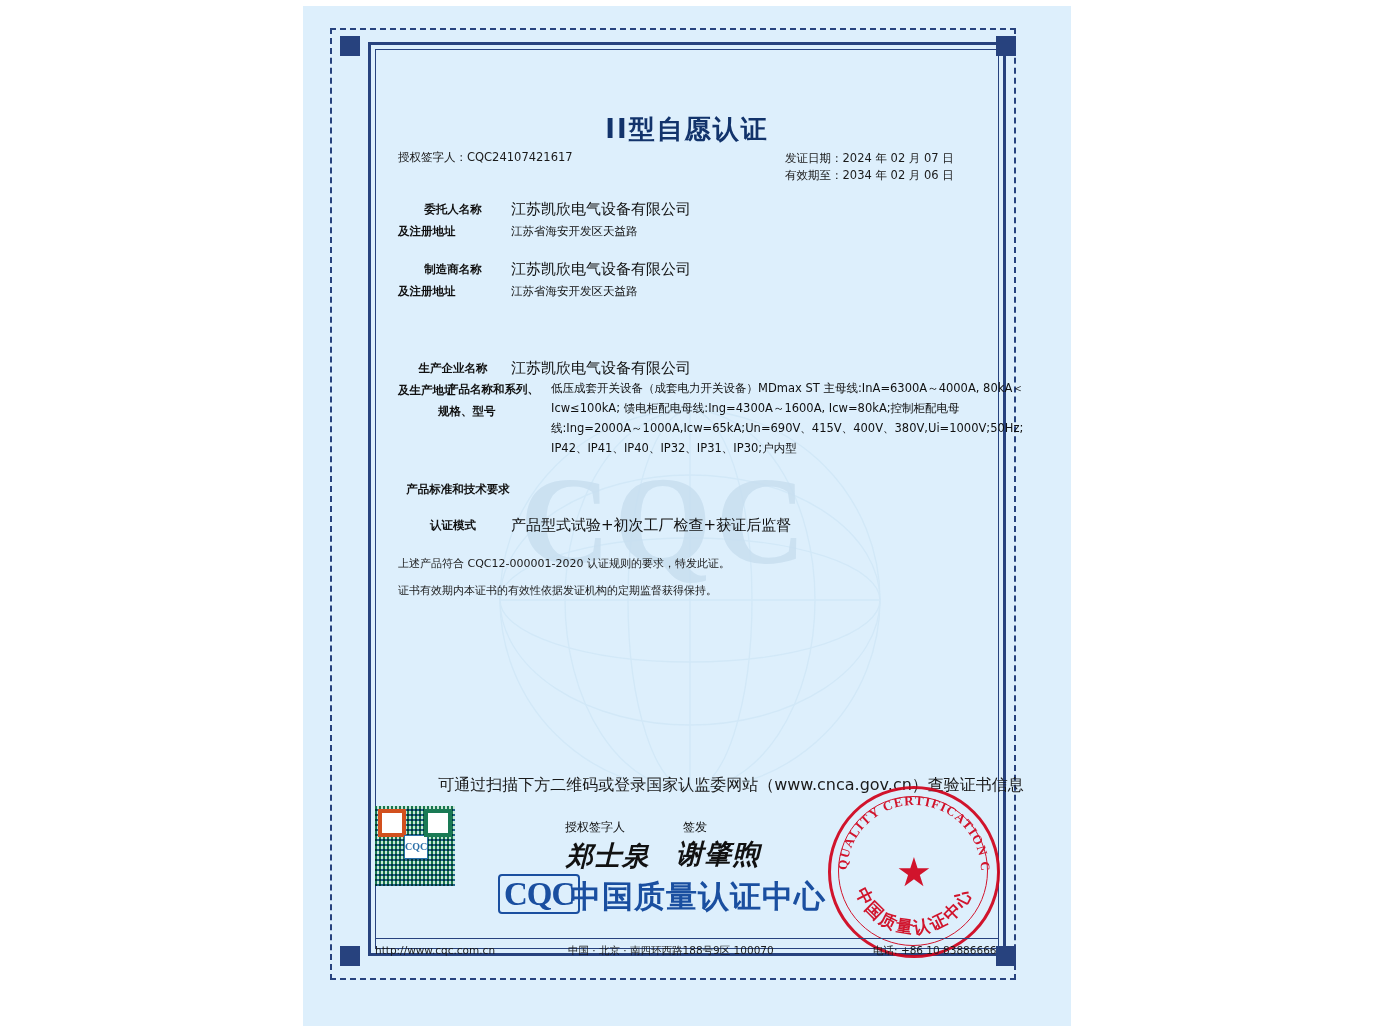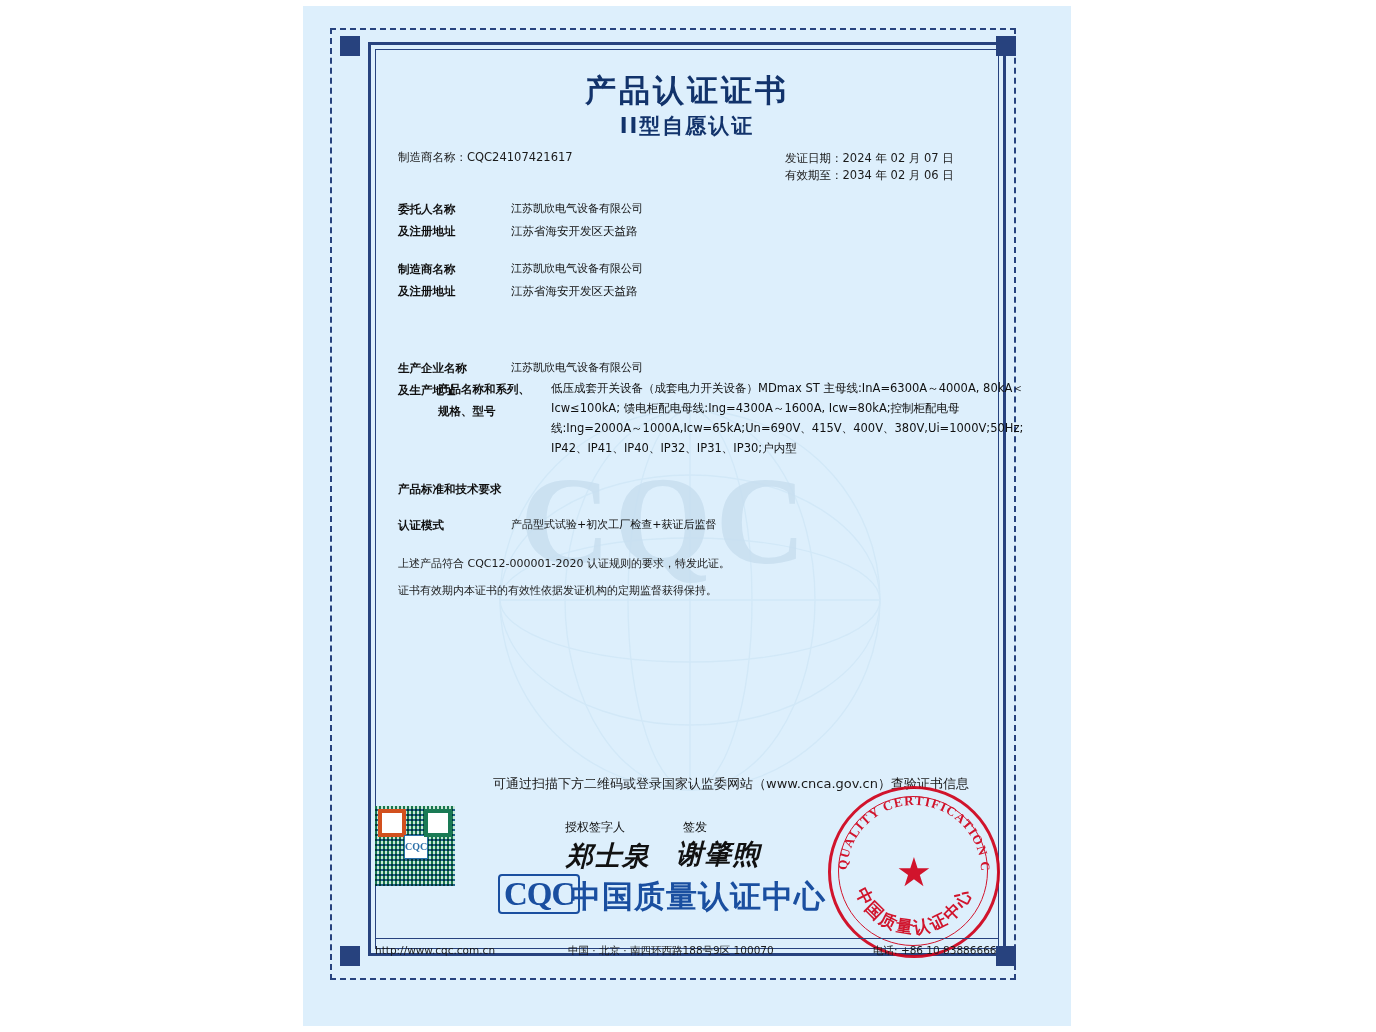--- a/index.html
+++ b/index.html
@@ -108,21 +108,21 @@
     color: #12336b;
     letter-spacing: 3px;
   }
   .title-sub {
     position: absolute;
     left: 368px;
     top: 112px;
     width: 638px;
     text-align: center;
     font-family: "DejaVu Sans", sans-serif;
-    font-size: 21px;
+    font-size: 26px;
     font-weight: bold;
     color: #12336b;
     letter-spacing: 2px;
   }
 
   .cert-no {
     position: absolute;
     left: 398px;
     top: 150px;
     font-size: 11.5px;
@@ -148,27 +148,28 @@
   }
   .row .lbl {
     position: absolute;
     left: 0;
     top: 0;
     width: 110px;
     font-size: 11.5px;
     font-weight: bold;
     color: #101010;
     line-height: 22px;
+    text-align: center;
   }
   .row .val {
     position: absolute;
     left: 113px;
     top: 0;
     width: 470px;
-    font-size: 11px;
+    font-size: 15px;
     color: #101010;
     line-height: 22px;
   }
   .row .lbl2 {
     position: absolute;
     left: 0;
     top: 22px;
     width: 110px;
     font-size: 11.5px;
     font-weight: bold;
@@ -212,21 +213,21 @@
   #note-1 { top: 556px; }
   #note-2 { top: 583px; }
 
   
   .verify-line {
     position: absolute;
     left: 368px;
     top: 775px;
     width: 726px;
     text-align: center;
-    font-size: 13px;
+    font-size: 16px;
     color: #1a1a1a;
     font-family: "DejaVu Sans", sans-serif;
   }
 
   
   .qr {
     position: absolute;
     left: 375px;
     top: 806px;
     width: 80px;
@@ -391,25 +392,24 @@
   </svg>
   <div class="watermark-cqc">CQC</div>
 
   <div class="dash-frame"></div>
   <div class="inner-frame"></div>
   <div class="corner tl"></div>
   <div class="corner tr"></div>
   <div class="corner bl"></div>
   <div class="corner br"></div>
 
-  <div class="title-main">产品认证证书</div>
   <div class="title-sub">II型自愿认证</div>
 
   <div class="cert-no">
-    <span>制造商名称：</span><span>CQC24107421617</span>
+    <span>授权签字人：</span><span>CQC24107421617</span>
   </div>
 
   <div class="issue-dates">
     <div>
       <span>发证日期：</span><span>2024 年 02 月 07 日</span>
     </div>
     <div>
       <span>有效期至：</span><span>2034 年 02 月 06 日</span>
     </div>
   </div>

